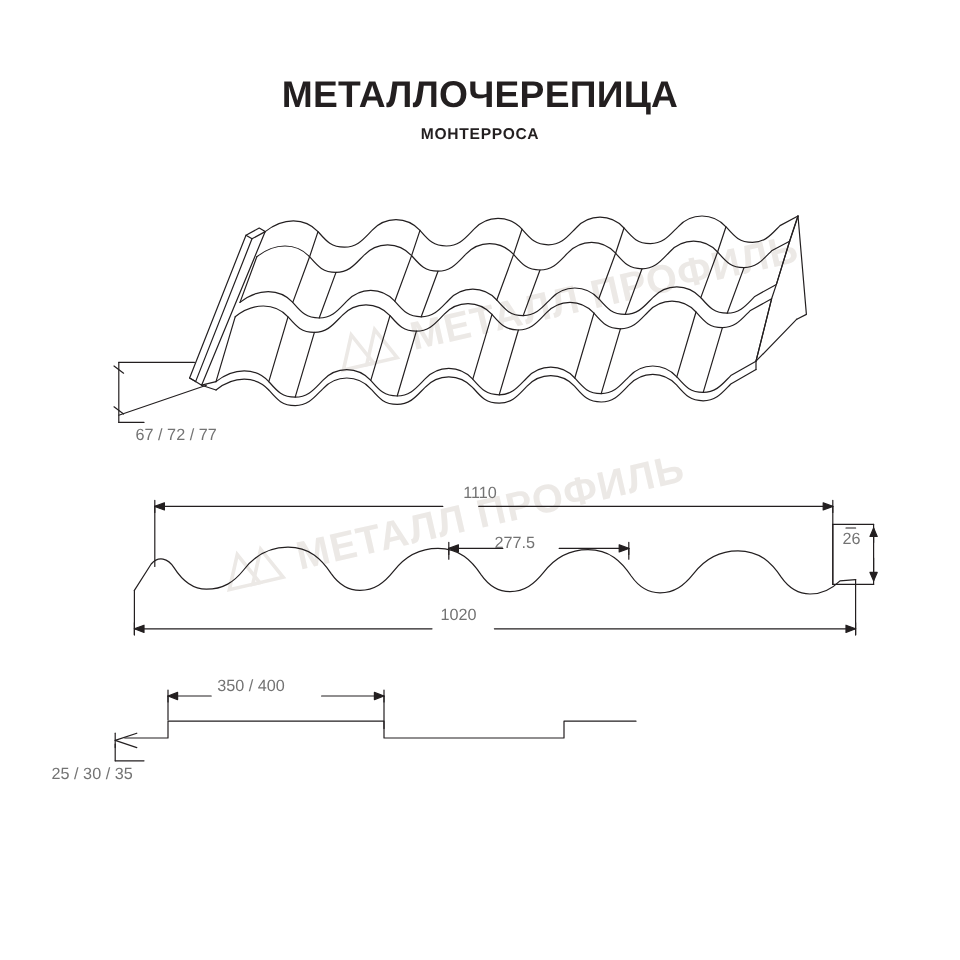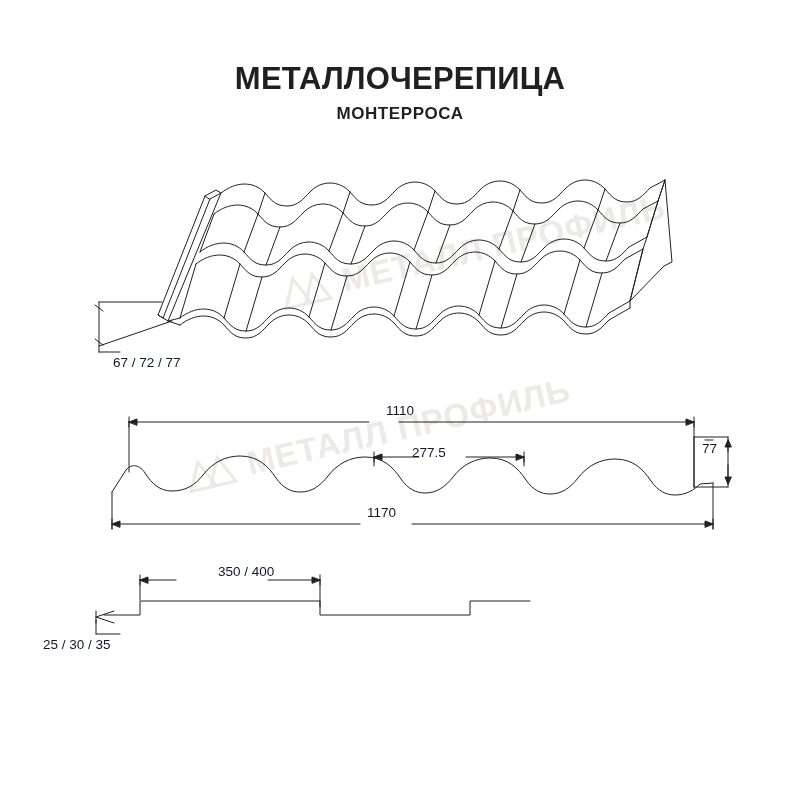--- a/index.html
+++ b/index.html
@@ -29,46 +29,46 @@
   }
   .title {
     font-size: 31px;
     font-weight: bold;
     letter-spacing: 0.2px;
     color: #231f20;
     line-height: 1.1;
   }
   .subtitle {
     margin-top: 8px;
-    font-size: 17px;
+    font-size: 13px;
     font-weight: bold;
     letter-spacing: 0.6px;
     color: #231f20;
   }
 
   .drawing {
     position: absolute;
     left: 0;
     top: 0;
     width: 800px;
     height: 800px;
   }
 
   .label {
     position: absolute;
     font-size: 13.5px;
-    color: #0f172a;
+    color: #737373;
     white-space: nowrap;
   }
   .label.lbl-thickness { left: 113px; top: 355px; }
   .label.lbl-1110 { left: 386px; top: 403px; }
   .label.lbl-2775 { left: 412px; top: 445px; }
   .label.lbl-1170 { left: 367px; top: 505px; }
   .label.lbl-42 { left: 702px; top: 441px; }
-  .label.lbl-350400 { left: 181px; top: 564px; margin-left: 37px; }
+  .label.lbl-350400 { left: 181px; top: 564px; }
   .label.lbl-253035 { left: 43px; top: 637px; }
 
   .watermark {
     position: absolute;
     pointer-events: none;
     opacity: 1;
   }
   .wm1 { left: 275px; top: 232px; transform: rotate(-13deg); }
   .wm2 { left: 180px; top: 415px; transform: rotate(-13deg); }
   .wm-text {
@@ -362,18 +362,18 @@
         <path d="M96 620 L96 634"></path>
         <path d="M96 634 L120 634"></path>
       </g>
 
     </g>
   </svg>
 
   <div class="label lbl-thickness">67 / 72 / 77</div>
   <div class="label lbl-1110">1110</div>
   <div class="label lbl-2775">277.5</div>
-  <div class="label lbl-1170">1170</div>
-  <div class="label lbl-42">77</div>
+  <div class="label lbl-1170">1020</div>
+  <div class="label lbl-42">26</div>
   <div class="label lbl-350400">350 / 400</div>
   <div class="label lbl-253035">25 / 30 / 35</div>
 
 </div>
 
 </body></html>

